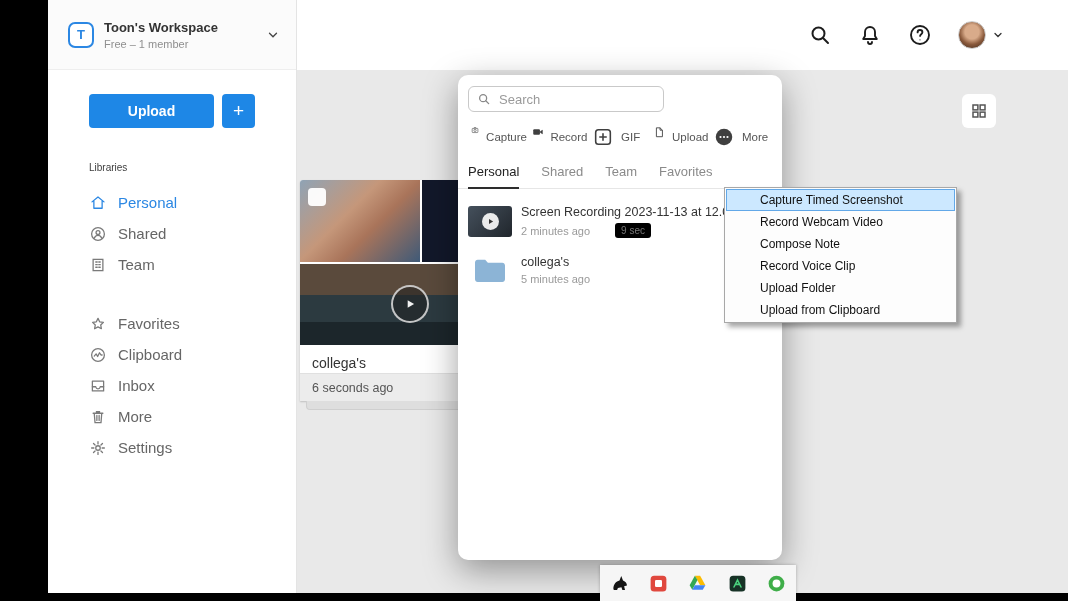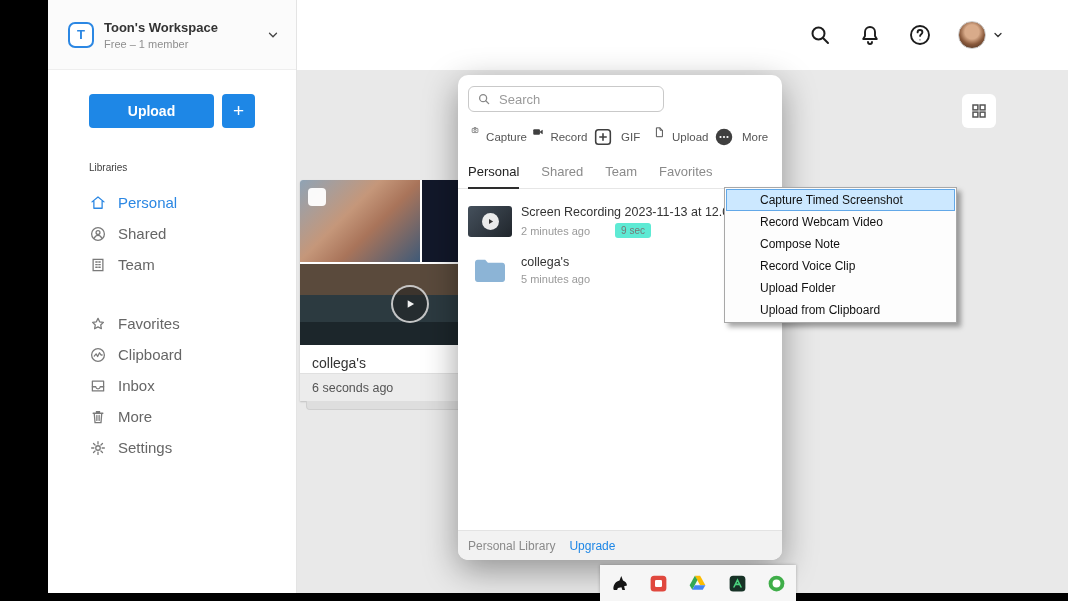--- a/index.html
+++ b/index.html
@@ -81,21 +81,21 @@
 
   .file-list { padding:8px 0; }
   .file-row { display:flex; align-items:center; gap:9px; padding:8px 10px; cursor:pointer; }
   .file-thumb { width:44px; height:31px; border-radius:3px; background:linear-gradient(135deg,#45505c,#20262c); position:relative; flex:none; }
   .play-sm { position:absolute; left:14px; top:7px; width:17px; height:17px; border-radius:50%; background:rgba(250,250,250,.92); display:flex; align-items:center; justify-content:center; }
   .file-foldwrap { width:44px; height:31px; flex:none; display:flex; align-items:center; justify-content:center; }
   .file-info { min-width:0; }
   .file-title { font-size:12.5px; color:#333; white-space:nowrap; overflow:hidden; text-overflow:ellipsis; max-width:248px; }
   .file-meta { display:flex; align-items:center; gap:25px; margin-top:4px; }
   .file-time { font-size:11px; color:#9a9a9a; }
-  .file-badge { font-size:10px; color:#777; background:#5eead4; border-radius:3px; padding:2px 6px; }
+  .file-badge { font-size:10px; color:#777; background:#000000; border-radius:3px; padding:2px 6px; }
 
   .popup-footer { position:absolute; left:0; right:0; bottom:0; height:30px; background:#f2f2f2; border-top:1px solid #e3e3e3; border-radius:0 0 10px 10px; display:flex; align-items:center; gap:14px; padding:0 10px; }
   .pf-lib { font-size:12px; color:#8a8a8a; }
   .pf-upgrade { font-size:12px; color:#1e87e6; cursor:pointer; }
 
   
   .context-menu { position:absolute; left:676px; top:187px; width:233px; background:#fdfdfd; border:1px solid #a8a8a8; box-shadow:4px 4px 5px rgba(0,0,0,.35); z-index:10; padding:1px; }
   .menu-item { height:22px; display:flex; align-items:center; padding-left:33px; font-size:12px; color:#111; cursor:pointer; border:1px solid transparent; }
   .menu-item.highlighted { background:#cce8ff; border-color:#62a8e8; }
 
@@ -381,24 +381,20 @@
         </span>
         <span class="file-info">
           <div class="file-title">collega's</div>
           <div class="file-meta">
             <span class="file-time">5 minutes ago</span>
           </div>
         </span>
       </div>
     </div>
 
-    <div class="popup-footer">
-      <span class="pf-lib">Personal Library</span>
-      <span class="pf-upgrade">Upgrade</span>
-    </div>
   </div>
 
   <div class="context-menu">
     <div class="menu-item highlighted">Capture Timed Screenshot</div>
     <div class="menu-item">Record Webcam Video</div>
     <div class="menu-item">Compose Note</div>
     <div class="menu-item">Record Voice Clip</div>
     <div class="menu-item">Upload Folder</div>
     <div class="menu-item">Upload from Clipboard</div>
   </div>

